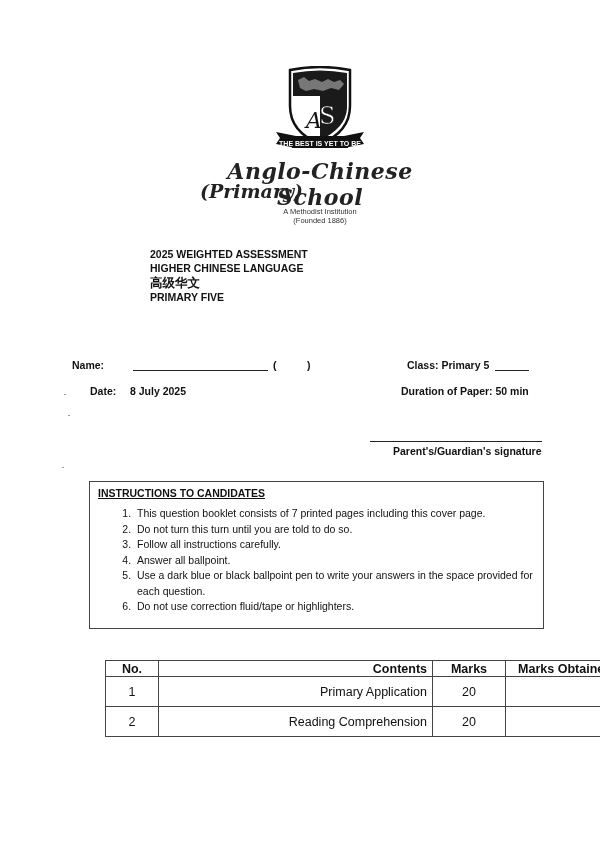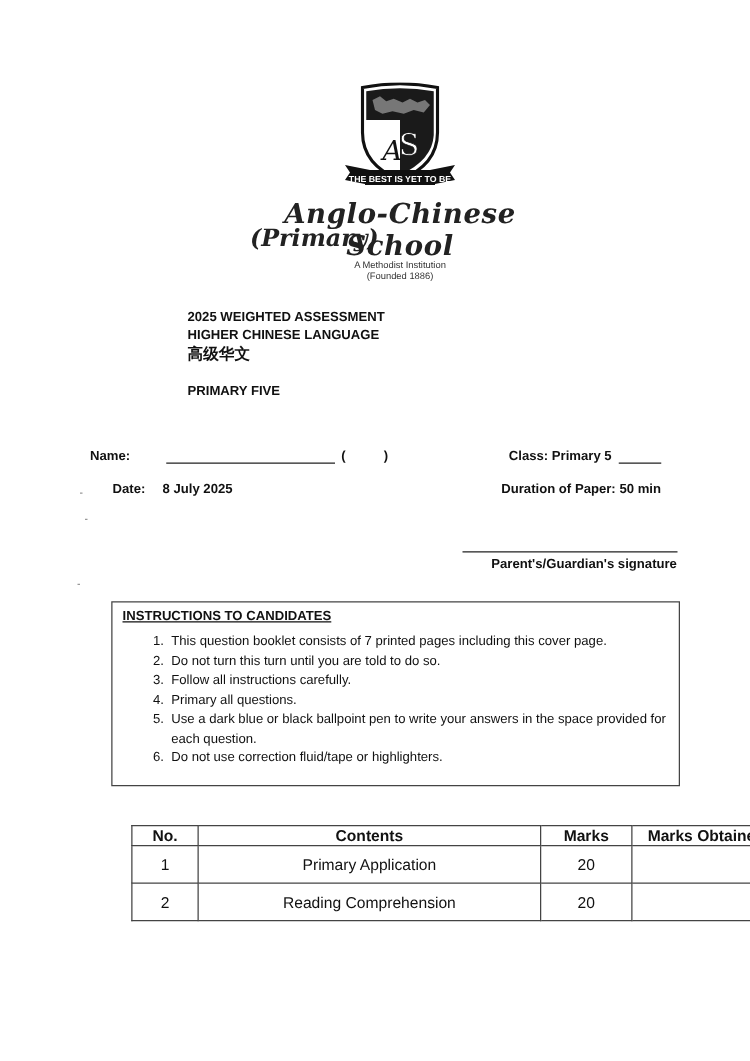--- a/index.html
+++ b/index.html
@@ -13,21 +13,21 @@
     .title-cn { font-family: "DejaVu Sans", sans-serif; font-size: 12.5px; }
     .field { font-weight: bold; font-size: 10.5px; }
     .box { left: 89px; top: 481px; width: 455px; height: 148px; border: 1px solid #444; box-sizing: border-box; }
     .box-heading { position: absolute; left: 8px; top: 5px; font-weight: bold; font-size: 10.5px; text-decoration: underline; }
     .box ol { position: absolute; left: 8px; top: 24px; margin: 0; padding-left: 36px; font-size: 10.5px; line-height: 15.5px; }
     .box ol li { padding-left: 3px; }
     table.marks { position: absolute; left: 105px; top: 660px; width: 520px; border-collapse: collapse; font-size: 12.5px; }
     table.marks th, table.marks td { border: 1px solid #444; padding: 0 5px; height: 29px; }
     table.marks th { height: 15px; font-weight: bold; font-size: 12.5px; }
     .c-no { width: 42px; text-align: center; }
-    .c-contents { text-align: center; }
+    .c-contents { text-align: right; }
     .c-marks { width: 62px; text-align: center; }
     .c-obt { width: 108px; }
     .stray { background: #999; width: 2px; height: 1px; }
   </style>
 </head>
 <body>
 
 <div class="abs crest">
   <svg width="96" height="88" viewBox="0 0 96 88">
     <path d="M18 4 Q48 -2 78 4 L78 40 Q78 66 48 78 Q18 66 18 40 Z" fill="#fff" stroke="#111" stroke-width="2.5"></path>
@@ -44,21 +44,21 @@
 </div>
 
 <div class="abs school-name">Anglo-Chinese School</div>
 <div class="abs school-sub">(Primary)</div>
 <div class="abs motto-small" style="top:207px;">A Methodist Institution</div>
 <div class="abs motto-small" style="top:216px;">(Founded 1886)</div>
 
 <div class="abs title-line" style="top:248px;">2025 WEIGHTED ASSESSMENT</div>
 <div class="abs title-line" style="top:262px;">HIGHER CHINESE LANGUAGE</div>
 <div class="abs title-line title-cn" style="top:275px;">高级华文</div>
-<div class="abs title-line" style="top:307px;">PRIMARY FIVE</div>
+<div class="abs title-line" style="top:291px;">PRIMARY FIVE</div>
 
 <div class="abs field" style="left:72px; top:359px;">Name:</div>
 <div class="abs" style="left:133px; top:360px; width:135px; height:10px; border-bottom:1px solid #222;"></div>
 <div class="abs field" style="left:273px; top:359px;">(</div>
 <div class="abs" style="left:281px; top:359px; width:24px; height:12px;"></div>
 <div class="abs field" style="left:307px; top:359px;">)</div>
 
 <div class="abs field" style="left:407px; top:359px;">Class: Primary 5</div>
 <div class="abs" style="left:495px; top:360px; width:34px; height:10px; border-bottom:1px solid #222;"></div>
 
@@ -72,21 +72,21 @@
 <div class="abs stray" style="left:64px; top:394px;"></div>
 <div class="abs stray" style="left:68px; top:415px;"></div>
 <div class="abs stray" style="left:62px; top:467px;"></div>
 
 <div class="abs box">
   <div class="box-heading">INSTRUCTIONS TO CANDIDATES</div>
   <ol>
     <li>This question booklet consists of 7 printed pages including this cover page.</li>
     <li>Do not turn this turn until you are told to do so.</li>
     <li>Follow all instructions carefully.</li>
-    <li>Primary all questions.</li>
+    <li>Answer all ballpoint.</li>
     <li>Use a dark blue or black ballpoint pen to write your answers in the space provided for each question.</li>
     <li>Do not use correction fluid/tape or highlighters.</li>
   </ol>
 </div>
 
 <table class="marks">
   <thead>
     <tr>
       <th class="c-no">No.</th>
       <th class="c-contents">Contents</th>

